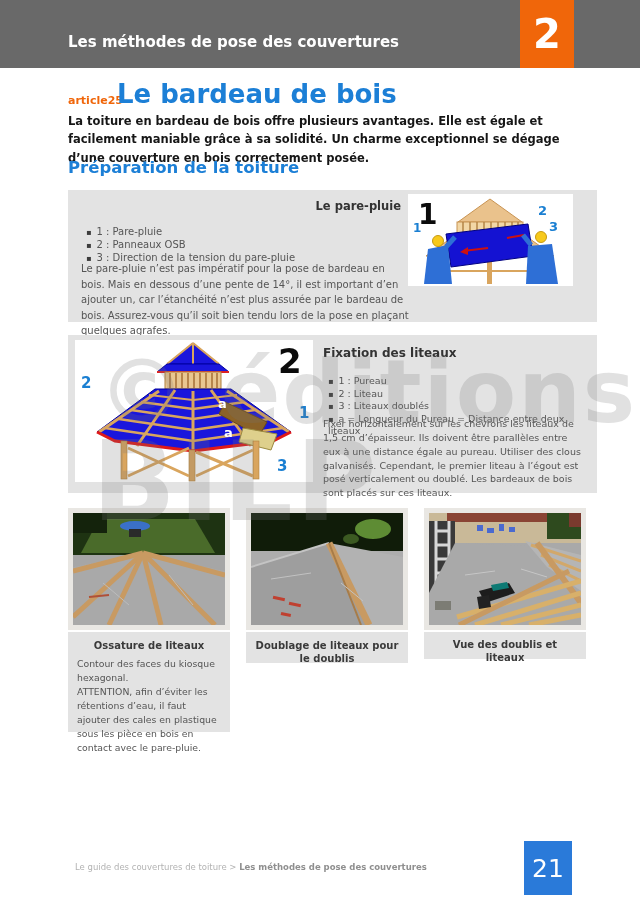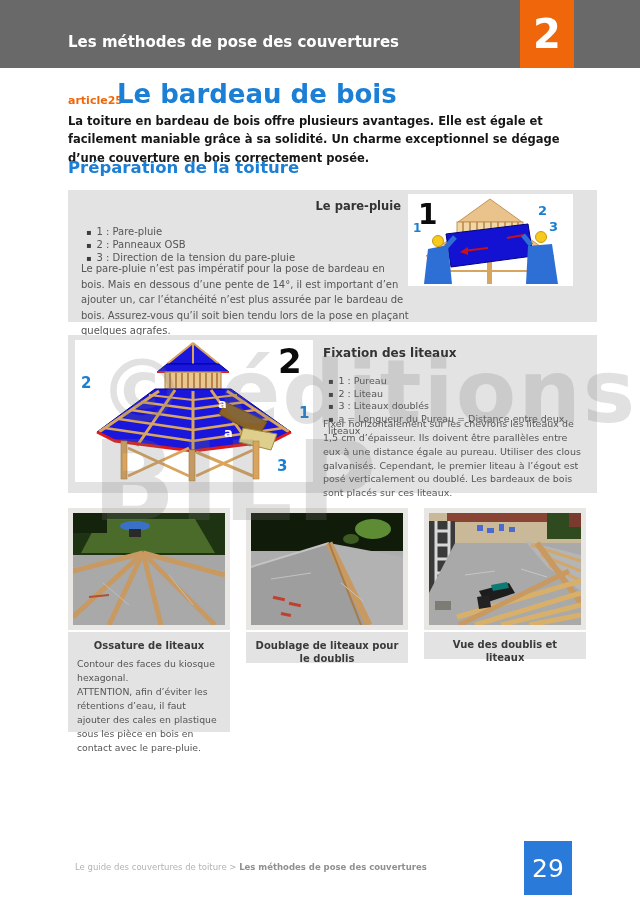--- a/index.html
+++ b/index.html
@@ -274,16 +274,16 @@
 
   <div class="watermark">
     <div class="wm1">© éditions</div>
     <div class="wm2">BILP</div>
   </div>
 
   <div class="breadcrumb">
     <span>Le guide des couvertures de toiture &gt; </span><span class="bc-bold">Les méthodes de pose des couvertures</span>
   </div>
   <div class="page-num">
-    <span>29</span>
+    <span>21</span>
   </div>
 
 </div>
 
 </body></html>

